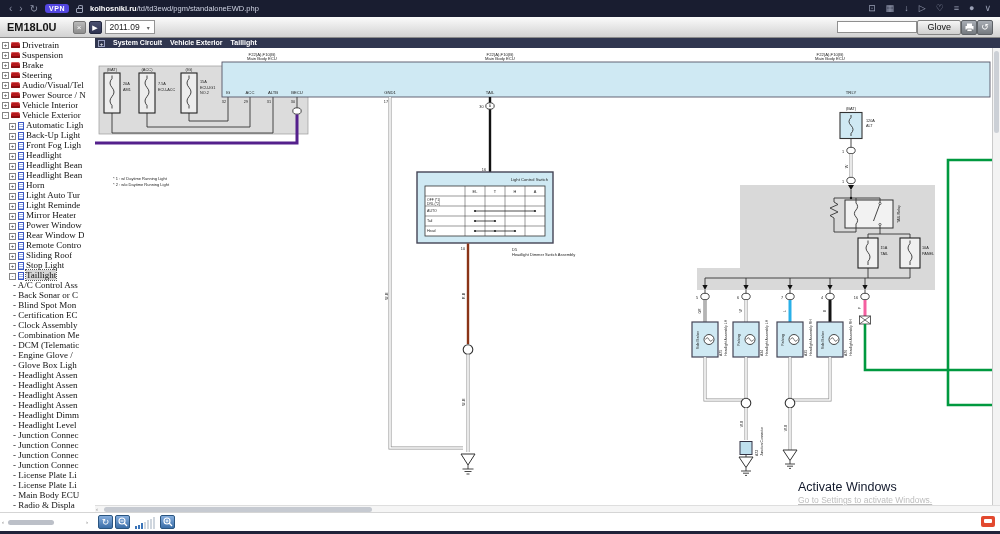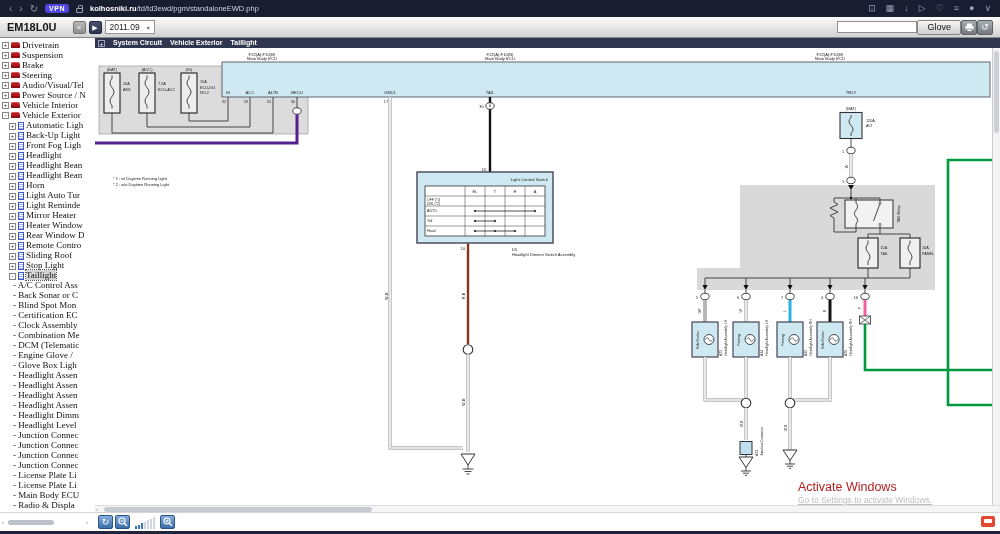--- a/index.html
+++ b/index.html
@@ -63,21 +63,21 @@
 
   
   .canvas { position:absolute; left:95px; top:48px; width:897px; height:457px; background:#fff; }
   .canvas svg { position:absolute; left:0; top:0; }
   .wireOuter { stroke:#8f8f8f; stroke-width:3; fill:none; }
   .wireInner { stroke:#fff; stroke-width:1.6; fill:none; }
   .thin { stroke:#333; stroke-width:0.9; fill:none; }
   .grid { stroke:#333; stroke-width:0.5; }
   svg text { font-family:"Liberation Sans",sans-serif; fill:#1d1d1d; }
 
-  .watermark { position:absolute; left:798px; top:480px; color:#b91c1c; font-size:12.5px; }
+  .watermark { position:absolute; left:798px; top:480px; color:#0f172a; font-size:12.5px; }
   .watermark-sub { position:absolute; left:798px; top:495px; color:#bdbdbd; font-size:8.5px;text-decoration:underline; }
 
   
   .vscroll { position:absolute; right:0; top:48px; width:8px; height:457px; background:#f3f3f3; border-left:1px solid #cacaca; }
   .vthumb { position:absolute; top:3px; left:1px; width:5px; height:82px; background:#ccd0d6; border-radius:3px; }
   .hscroll { position:absolute; left:95px; top:505px; right:0; height:7px; background:#f5f5f5; border-top:1px solid #dedede; }
   .hs-arrow { position:absolute; left:1px; top:0; font-size:6px; color:#888; line-height:7px; }
   .hthumb { position:absolute; left:9px; top:1px; width:268px; height:5px; background:#c6cad1; border-radius:3px; }
 
   
@@ -228,21 +228,21 @@
           <span class="lbl">Light Reminde</span>
         </div>
         <div class="row l2">
           <span class="exp">+</span>
           <span class="ic-doc"></span>
           <span class="lbl">Mirror Heater</span>
         </div>
         <div class="row l2">
           <span class="exp">+</span>
           <span class="ic-doc"></span>
-          <span class="lbl">Heater Window</span>
+          <span class="lbl">Power Window</span>
         </div>
         <div class="row l2">
           <span class="exp">+</span>
           <span class="ic-doc"></span>
           <span class="lbl">Rear Window D</span>
         </div>
         <div class="row l2">
           <span class="exp">+</span>
           <span class="ic-doc"></span>
           <span class="lbl">Remote Contro</span>

